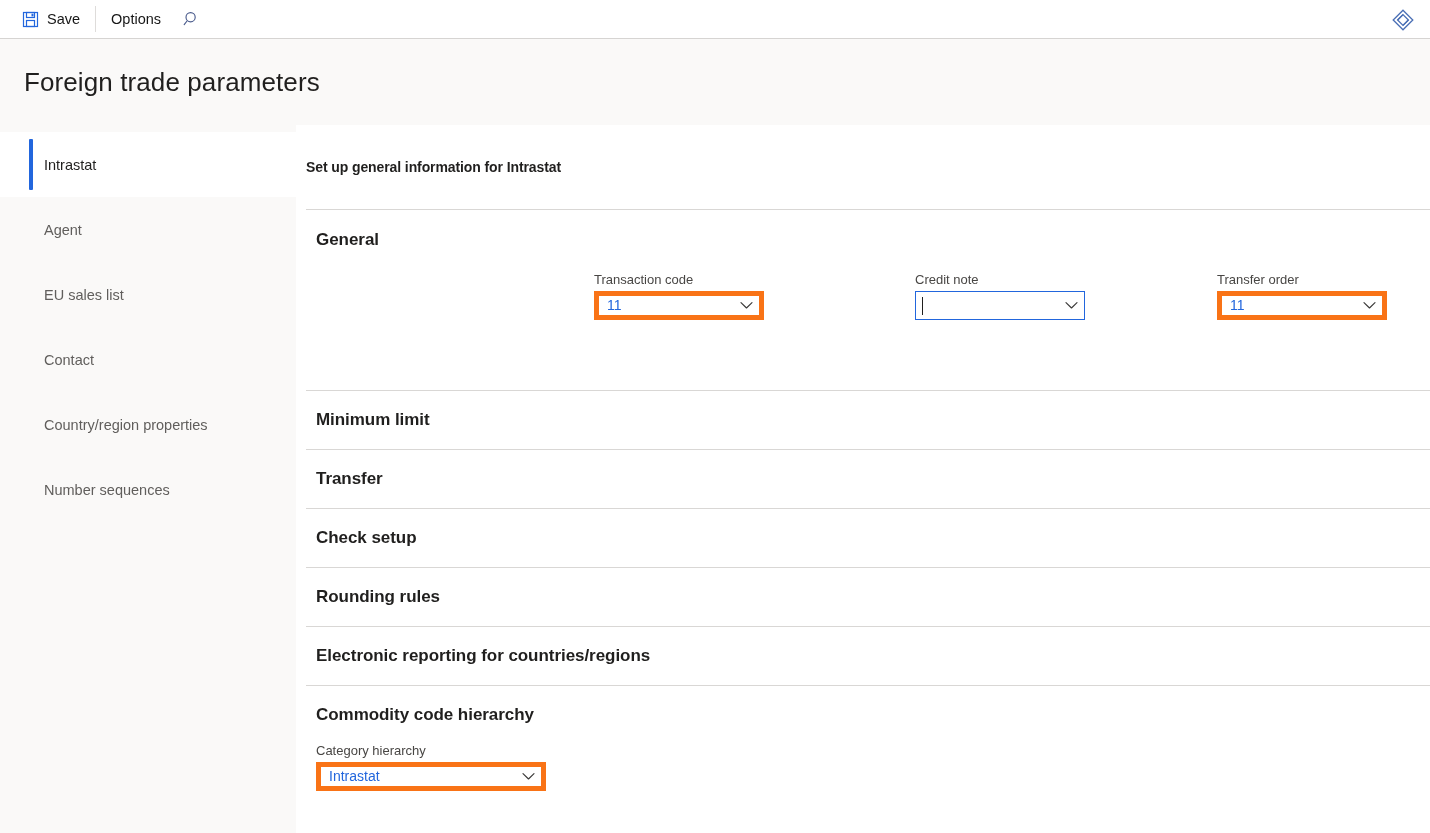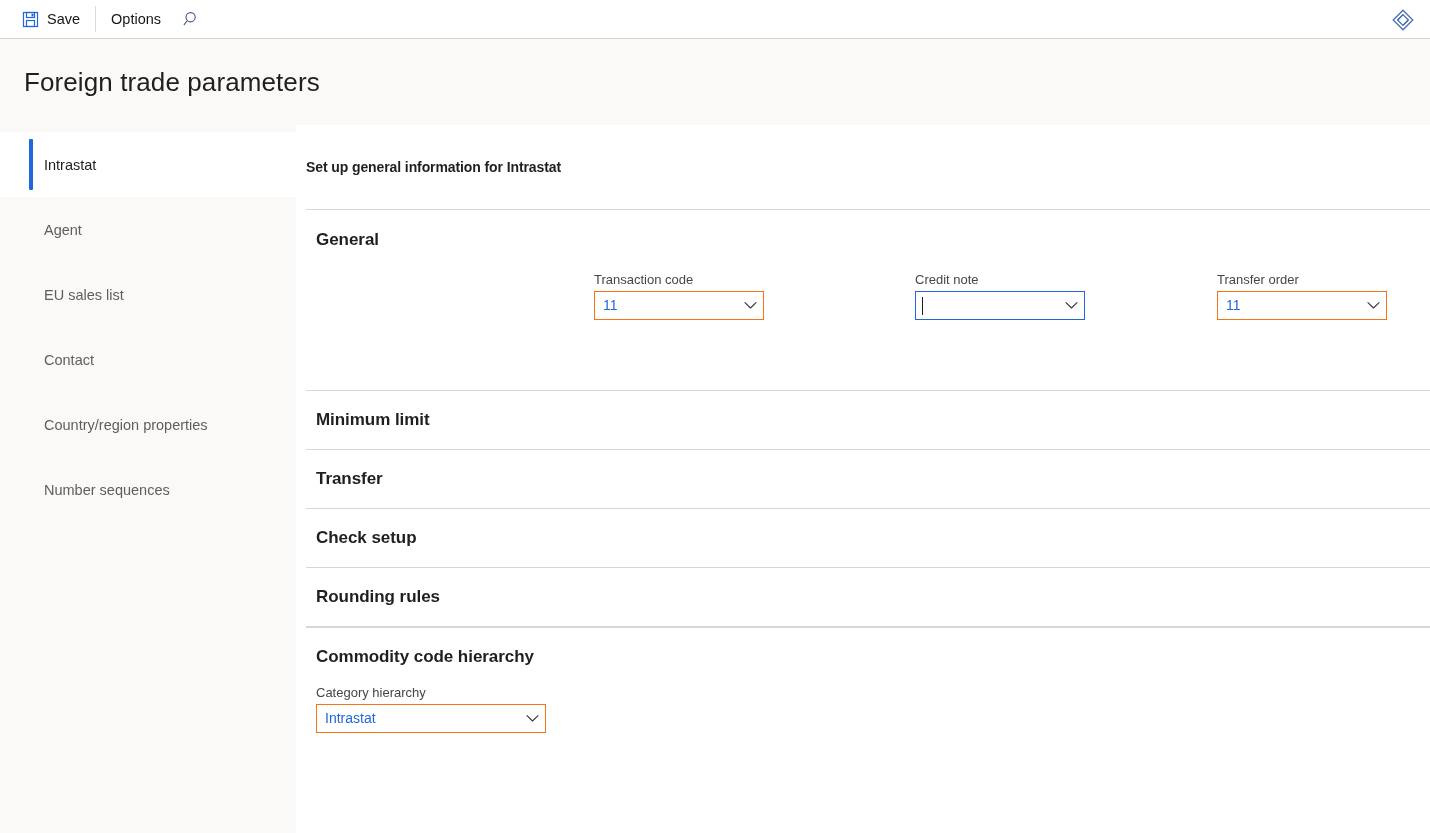--- a/index.html
+++ b/index.html
@@ -184,21 +184,21 @@
     color: #484644;
     display: block;
     margin-bottom: 4px;
     line-height: 15px;
   }
 
   .combo {
     position: relative;
     height: 29px;
     background: #ffffff;
-    border: 1px solid #f97316;
+    border: 5px solid #f97316;
     display: flex;
     align-items: center;
     cursor: pointer;
   }
   .combo.focused {
     border: 1px solid #2266dd;
     box-shadow: 0 0 0 0px #2266dd;
   }
 
   .combo-value {
@@ -366,20 +366,21 @@
 
     <div class="section-collapsed">Transfer</div>
     <div class="rule" style="margin-top:0;"></div>
 
     <div class="section-collapsed">Check setup</div>
     <div class="rule" style="margin-top:0;"></div>
 
     <div class="section-collapsed">Rounding rules</div>
     <div class="rule" style="margin-top:0;"></div>
 
+    <div class="section-collapsed">Electronic reporting for countries/regions</div>
     <div class="rule" style="margin-top:0;"></div>
 
     <div class="section-collapsed" style="padding-bottom:0;">Commodity code hierarchy</div>
 
     <div class="commodity-fields">
       <div style="width:230px;">
         <label class="field-label">Category hierarchy</label>
         <div class="combo" style="width:230px;">
           <span class="combo-value" placeholder="">Intrastat</span>
           <span class="caret">

